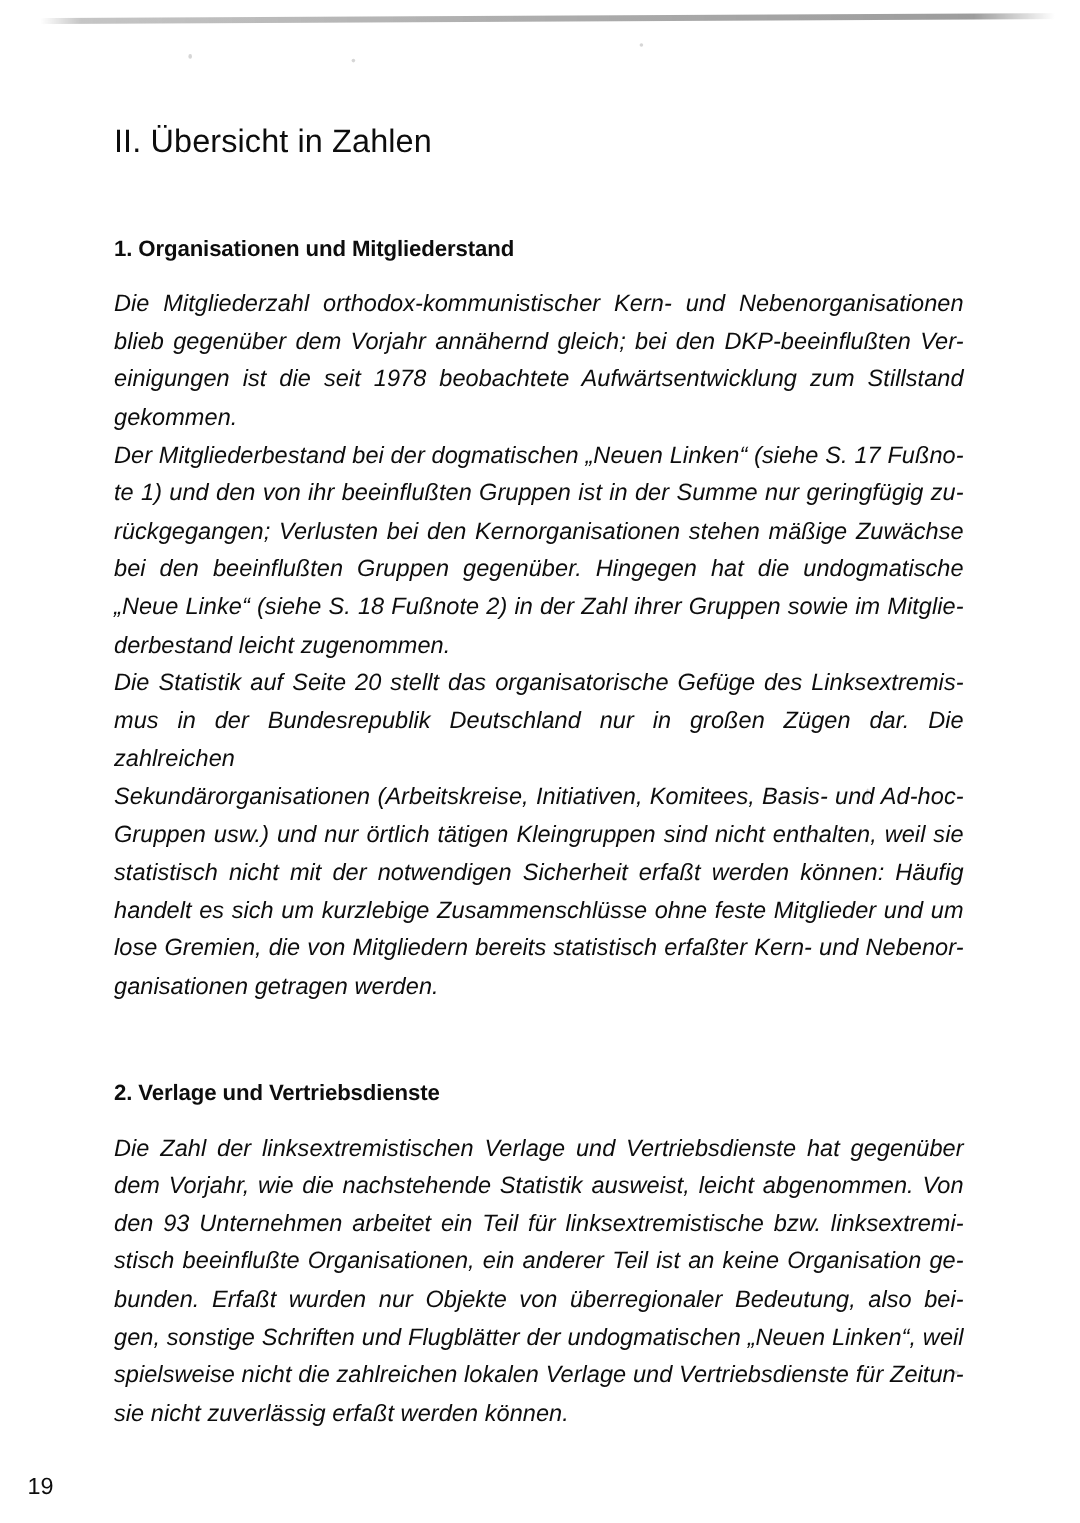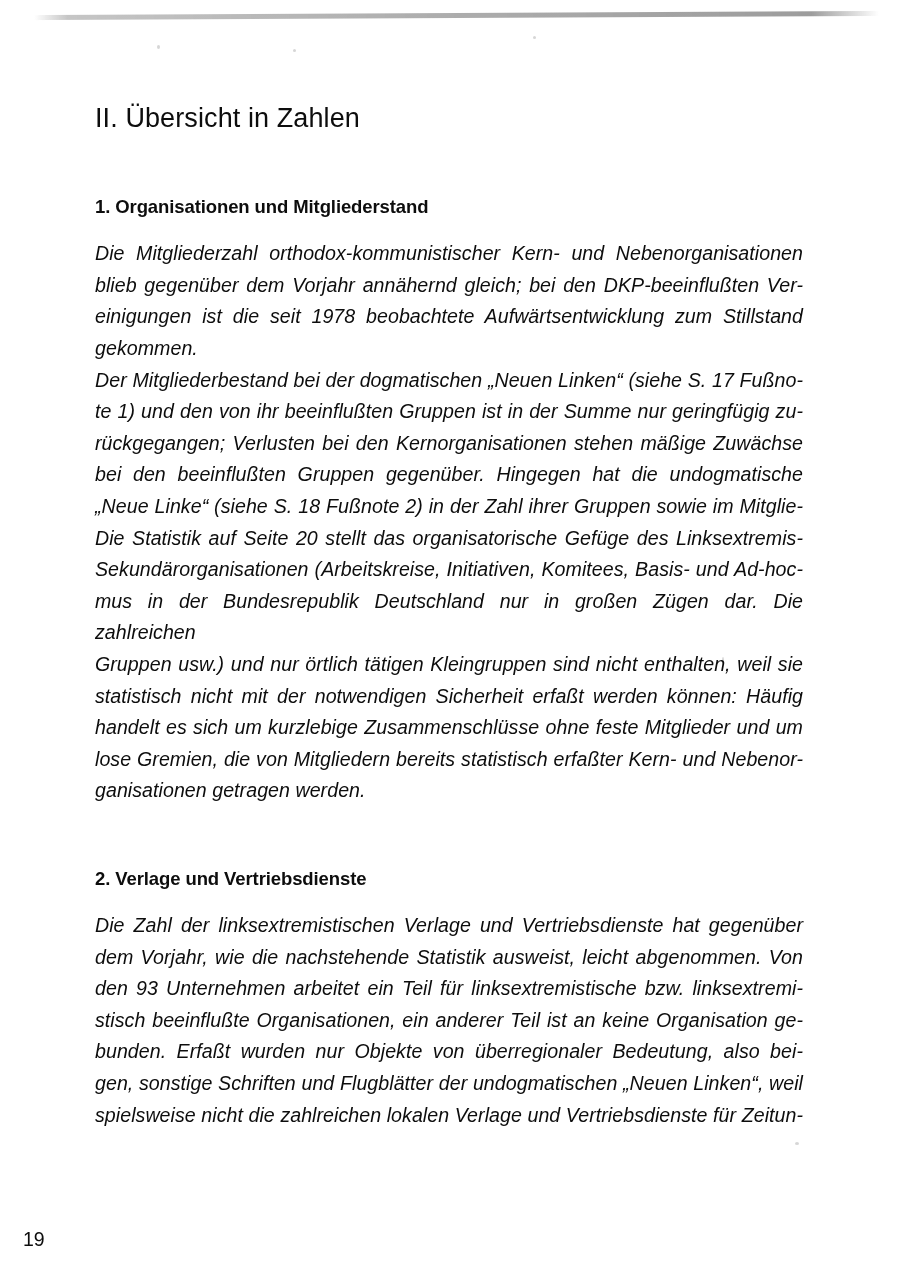--- a/index.html
+++ b/index.html
@@ -130,42 +130,44 @@
       <span class="ln">blieb gegenüber dem Vorjahr annähernd gleich; bei den DKP-beeinflußten Ver-</span>
       <span class="ln">einigungen ist die seit 1978 beobachtete Aufwärtsentwicklung zum Stillstand</span>
       <span class="ln last">gekommen.</span>
     </p>
     <p>
       <span class="ln">Der Mitgliederbestand bei der dogmatischen „Neuen Linken“ (siehe S. 17 Fußno-</span>
       <span class="ln">te 1) und den von ihr beeinflußten Gruppen ist in der Summe nur geringfügig zu-</span>
       <span class="ln">rückgegangen; Verlusten bei den Kernorganisationen stehen mäßige Zuwächse</span>
       <span class="ln">bei den beeinflußten Gruppen gegenüber. Hingegen hat die undogmatische</span>
       <span class="ln">„Neue Linke“ (siehe S. 18 Fußnote 2) in der Zahl ihrer Gruppen sowie im Mitglie-</span>
+      <span class="ln last">derbestand leicht zugenommen.</span>
     </p>
     <p>
       <span class="ln">Die Statistik auf Seite 20 stellt das organisatorische Gefüge des Linksextremis-</span>
+      <span class="ln">mus in der Bundesrepublik Deutschland nur in großen Zügen dar. Die zahlreichen</span>
       <span class="ln">Sekundärorganisationen (Arbeitskreise, Initiativen, Komitees, Basis- und Ad-hoc-</span>
-      <span class="ln">mus in der Bundesrepublik Deutschland nur in großen Zügen dar. Die zahlreichen</span>
       <span class="ln">Gruppen usw.) und nur örtlich tätigen Kleingruppen sind nicht enthalten, weil sie</span>
       <span class="ln">statistisch nicht mit der notwendigen Sicherheit erfaßt werden können: Häufig</span>
       <span class="ln">handelt es sich um kurzlebige Zusammenschlüsse ohne feste Mitglieder und um</span>
       <span class="ln">lose Gremien, die von Mitgliedern bereits statistisch erfaßter Kern- und Nebenor-</span>
       <span class="ln last">ganisationen getragen werden.</span>
     </p>
   </div>
 
   <h2 class="section-heading second">2. Verlage und Vertriebsdienste</h2>
 
   <div class="body-block after-heading">
     <p>
       <span class="ln">Die Zahl der linksextremistischen Verlage und Vertriebsdienste hat gegenüber</span>
       <span class="ln">dem Vorjahr, wie die nachstehende Statistik ausweist, leicht abgenommen. Von</span>
       <span class="ln">den 93 Unternehmen arbeitet ein Teil für linksextremistische bzw. linksextremi-</span>
       <span class="ln">stisch beeinflußte Organisationen, ein anderer Teil ist an keine Organisation ge-</span>
       <span class="ln">bunden. Erfaßt wurden nur Objekte von überregionaler Bedeutung, also bei-</span>
       <span class="ln">gen, sonstige Schriften und Flugblätter der undogmatischen „Neuen Linken“, weil</span>
       <span class="ln">spielsweise nicht die zahlreichen lokalen Verlage und Vertriebsdienste für Zeitun-</span>
+      <span class="ln last">sie nicht zuverlässig erfaßt werden können.</span>
     </p>
   </div>
 
 </div>
 
 <div class="folio">19</div>
 
 </body></html>

